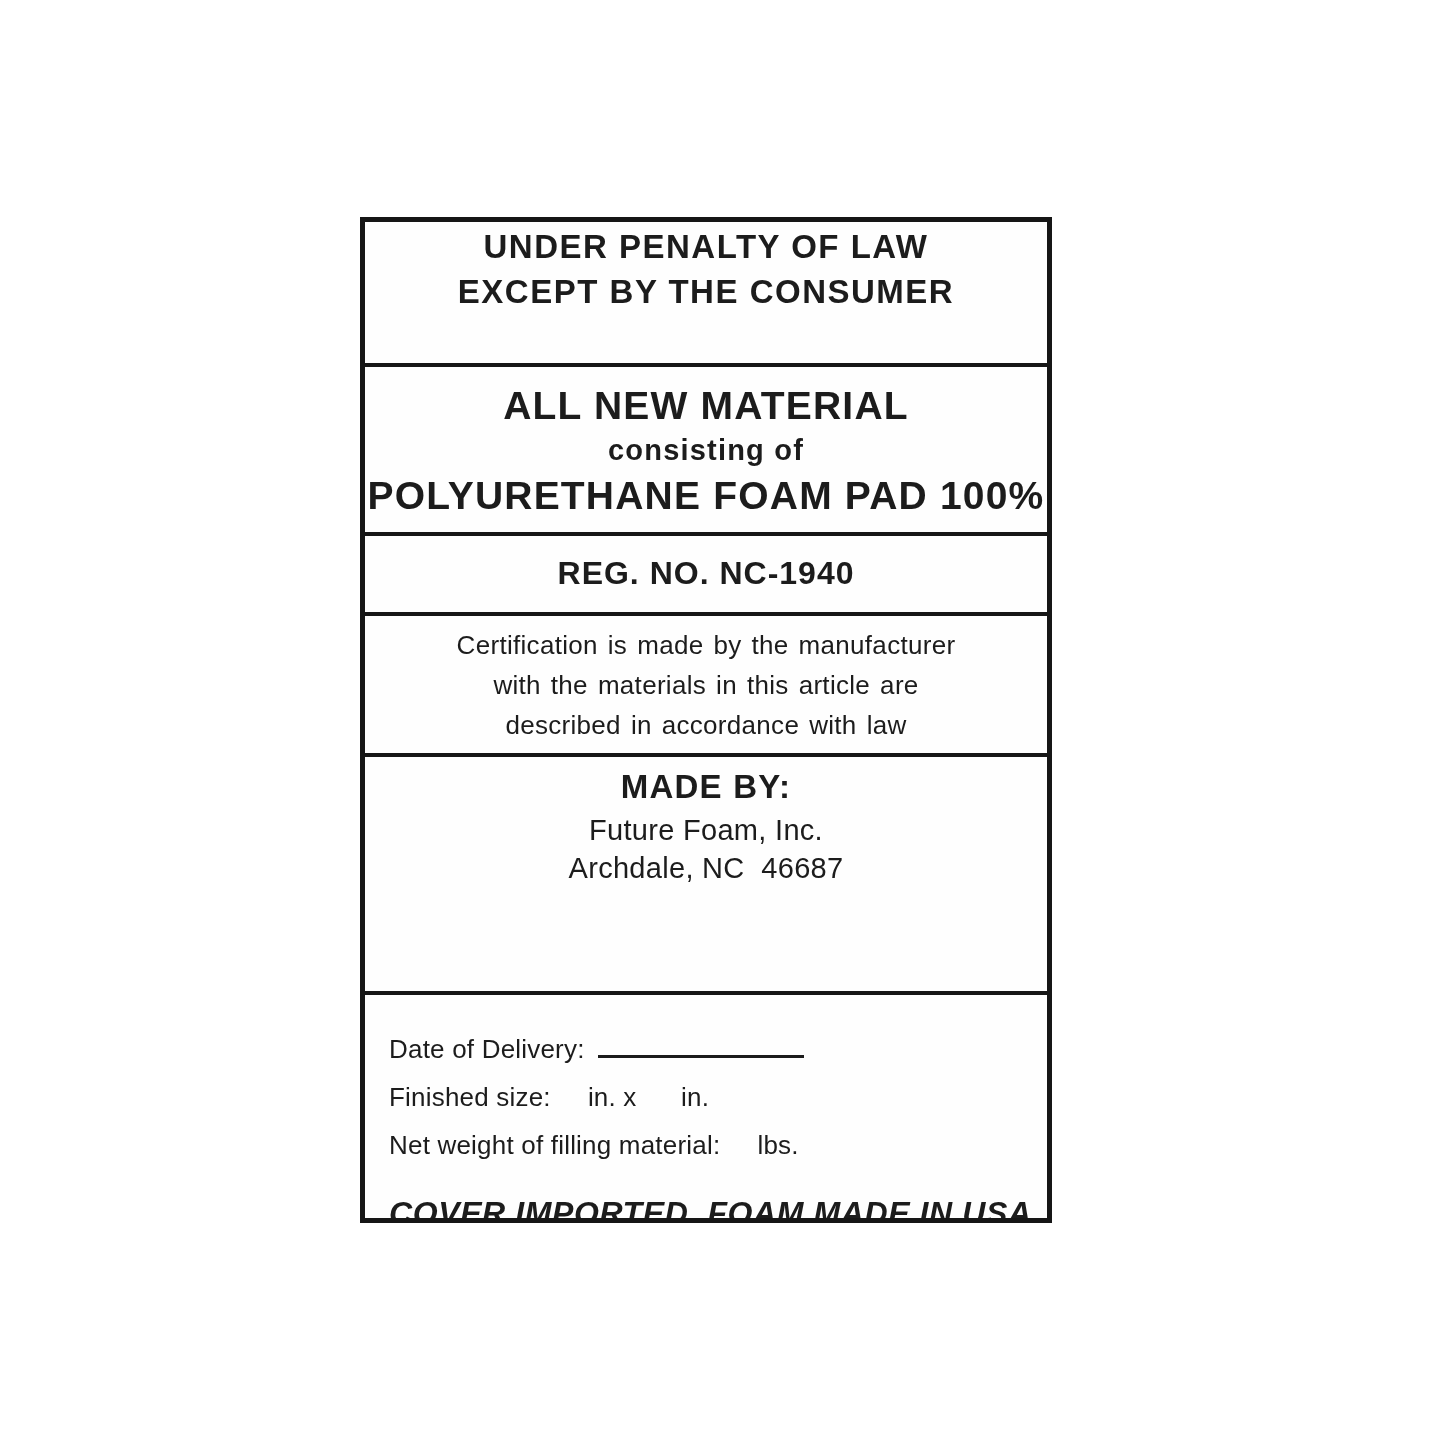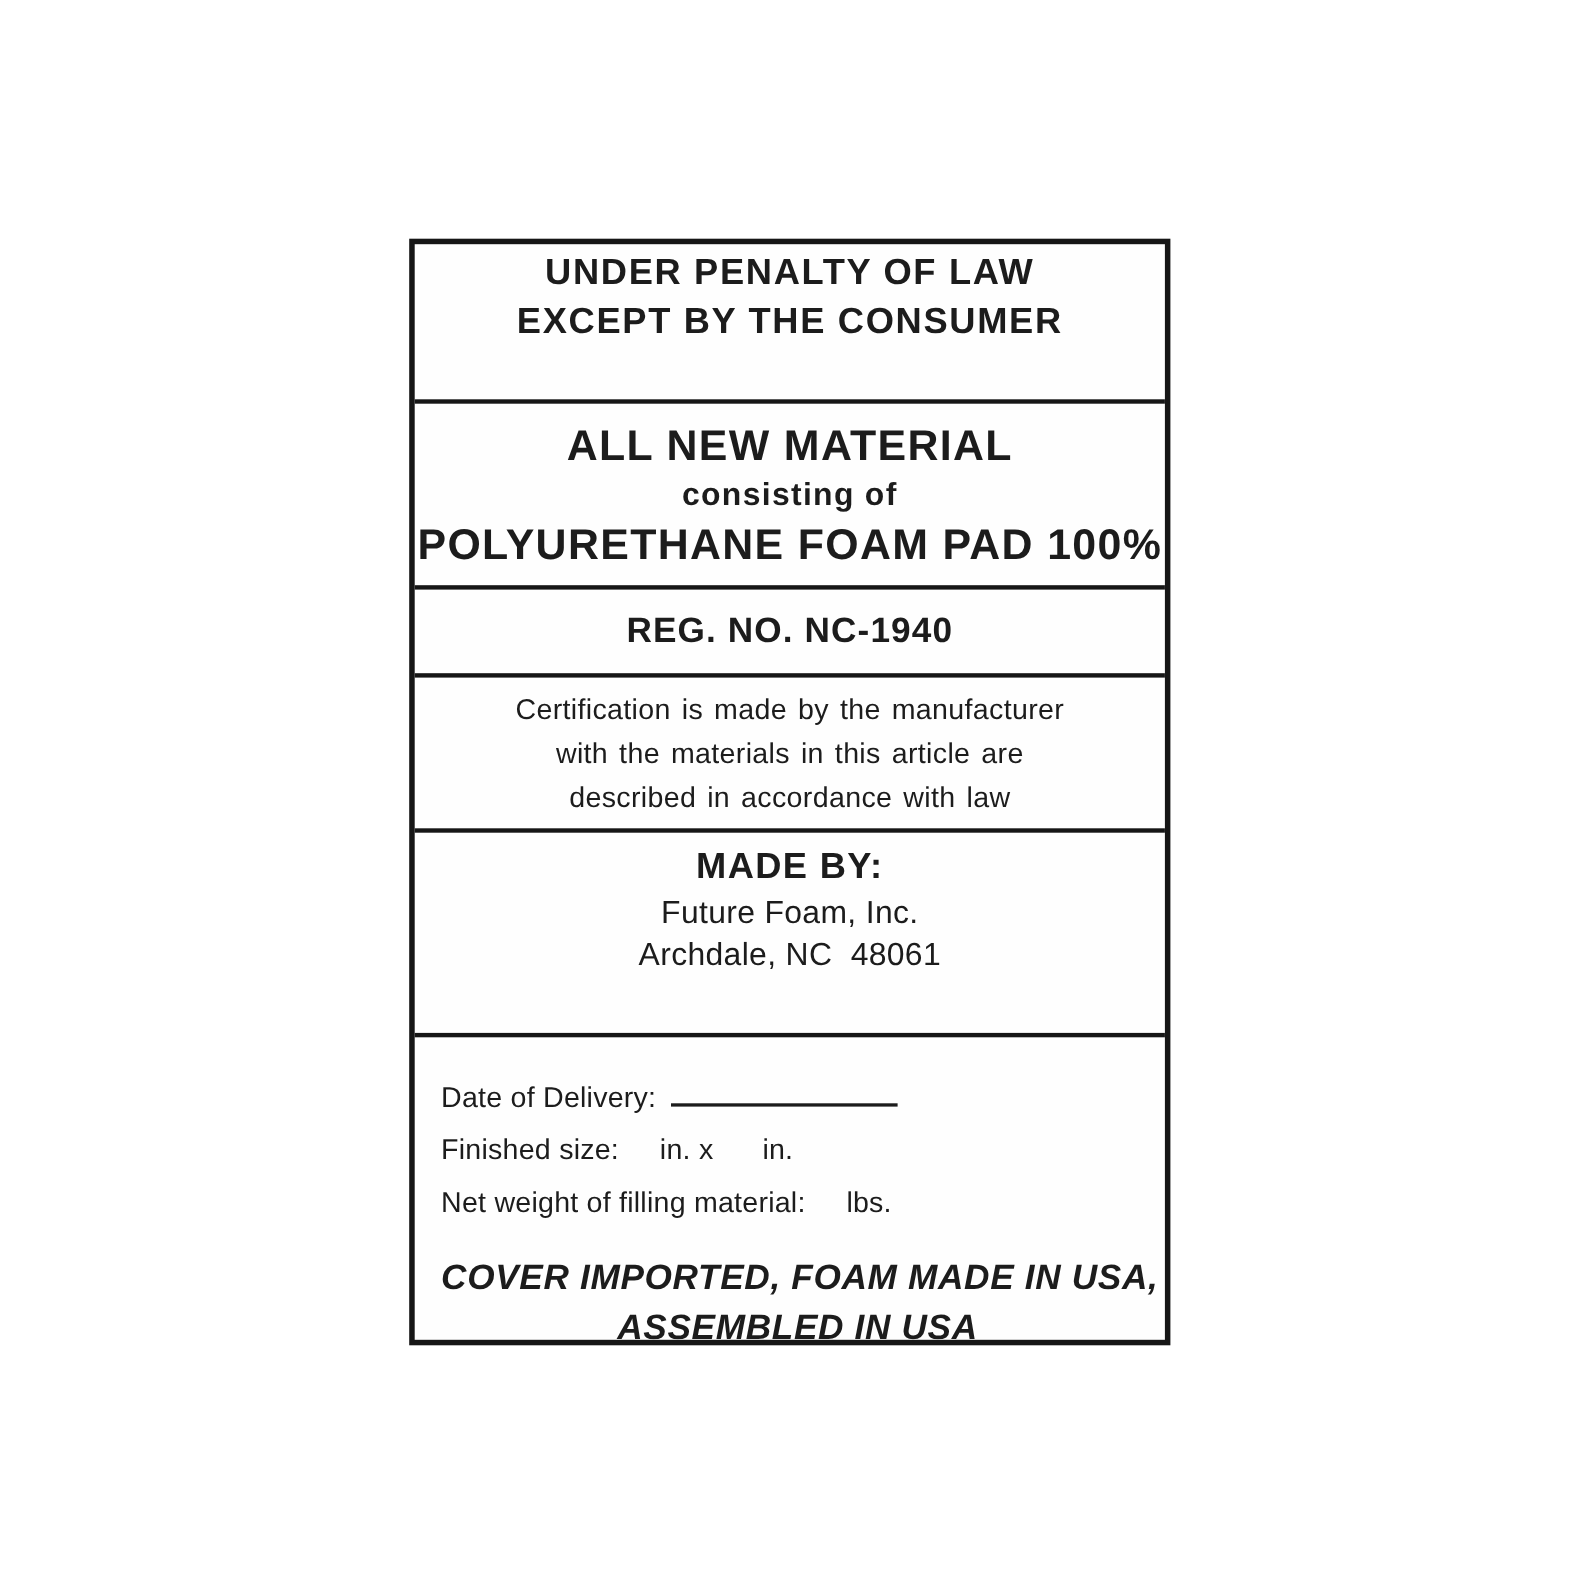--- a/index.html
+++ b/index.html
@@ -6,21 +6,21 @@
   html, body {
     width: 1445px; height: 1445px;
     background: #ffffff;
     font-family: "Liberation Sans", sans-serif;
     color: #1c1c1c;
     position: relative;
     overflow: hidden;
   }
   .tag {
     position: absolute;
-    left: 372px; top: 217px;
+    left: 360px; top: 217px;
     width: 692px; height: 1006px;
     border: 5px solid #161616;
     background: #fefefe;
     display: flex;
     flex-direction: column;
   }
   .sec {
     border-bottom: 4px solid #161616;
     text-align: center;
     overflow: hidden;
@@ -62,21 +62,21 @@
   .sec-cert { height: 141px; padding-top: 9px; }
   .cert-line {
     font-size: 26px;
     line-height: 40px;
     letter-spacing: 0.3px;
     word-spacing: 2.5px;
     white-space: pre;
   }
 
   
-  .sec-madeby { height: 186px; padding-top: 6px; }
+  .sec-madeby { height: 238px; padding-top: 6px; }
   .madeby-heading {
     font-weight: bold;
     font-size: 33px;
     line-height: 48px;
     letter-spacing: 1.2px;
     white-space: pre;
   }
   .madeby-line {
     font-size: 29px;
     line-height: 38px;
@@ -132,21 +132,21 @@
 
   <div class="sec sec-cert">
     <div class="cert-line">Certification is made by the manufacturer</div>
     <div class="cert-line">with the materials in this article are</div>
     <div class="cert-line">described in accordance with law</div>
   </div>
 
   <div class="sec sec-madeby">
     <div class="madeby-heading">MADE BY:</div>
     <div class="madeby-line">Future Foam, Inc.</div>
-    <div class="madeby-line">Archdale, NC  48061</div>
+    <div class="madeby-line">Archdale, NC  46687</div>
   </div>
 
   <div class="sec sec-details">
     <div class="detail-line"><span>Date of Delivery: </span><span class="blank-line"></span></div>
     <div class="detail-line">Finished size:     in. x      in.</div>
     <div class="detail-line">Net weight of filling material:     lbs.</div>
     <div class="origin-block">
       <div class="origin-line">COVER IMPORTED, FOAM MADE IN USA,</div>
       <div class="origin-line">ASSEMBLED IN USA</div>
     </div>

